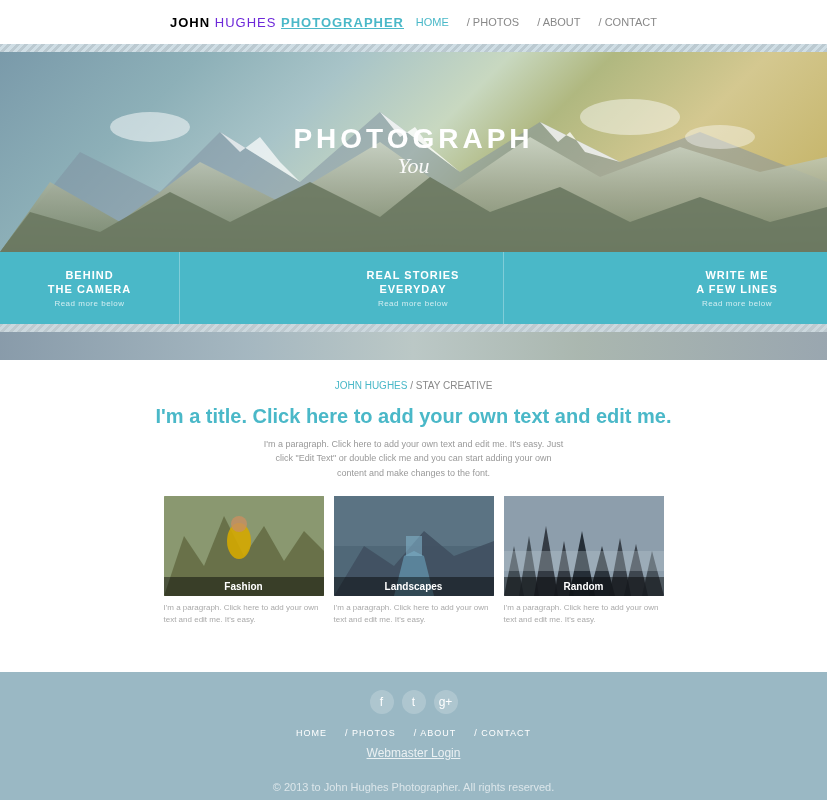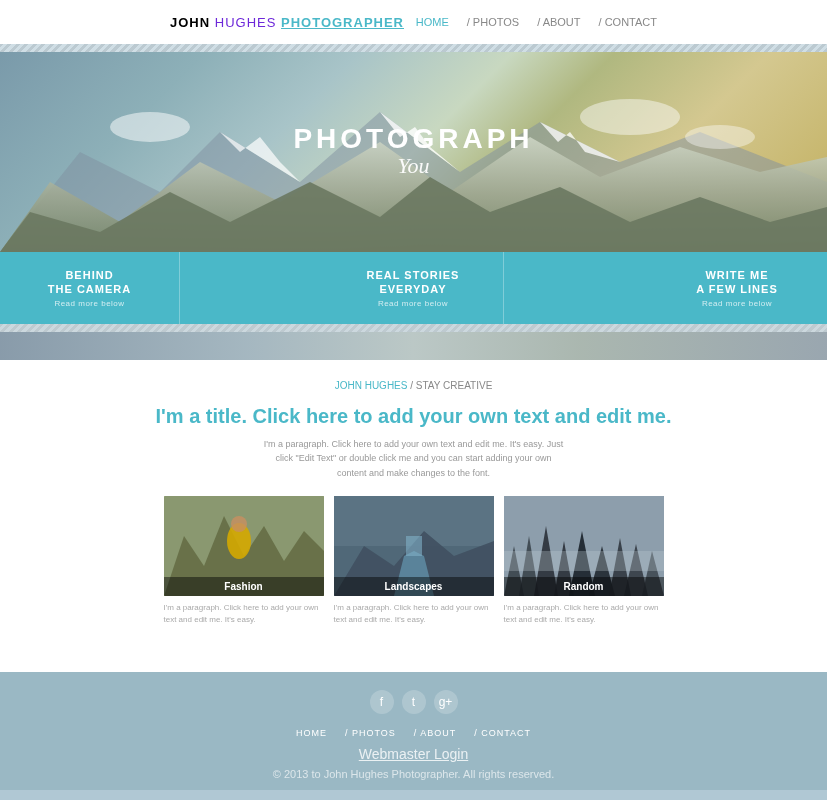--- a/index.html
+++ b/index.html
@@ -252,23 +252,23 @@
       gap: 18px;
       margin-bottom: 8px;
     }
     .footer-nav a {
       font-size: 9px;
       color: #fff;
       text-decoration: none;
       letter-spacing: 1px;
     }
     .footer-webmaster {
-      font-size: 14px;
+      font-size: 12px;
       color: rgba(255,255,255,0.8);
-      margin-bottom: 6px;
+      margin-bottom: 21px;
       text-decoration: underline;
     }
     .footer-copy {
       font-size: 11px;
       color: rgba(255,255,255,0.65);
     }
 
     
     .page-wrapper {
       position: relative;

